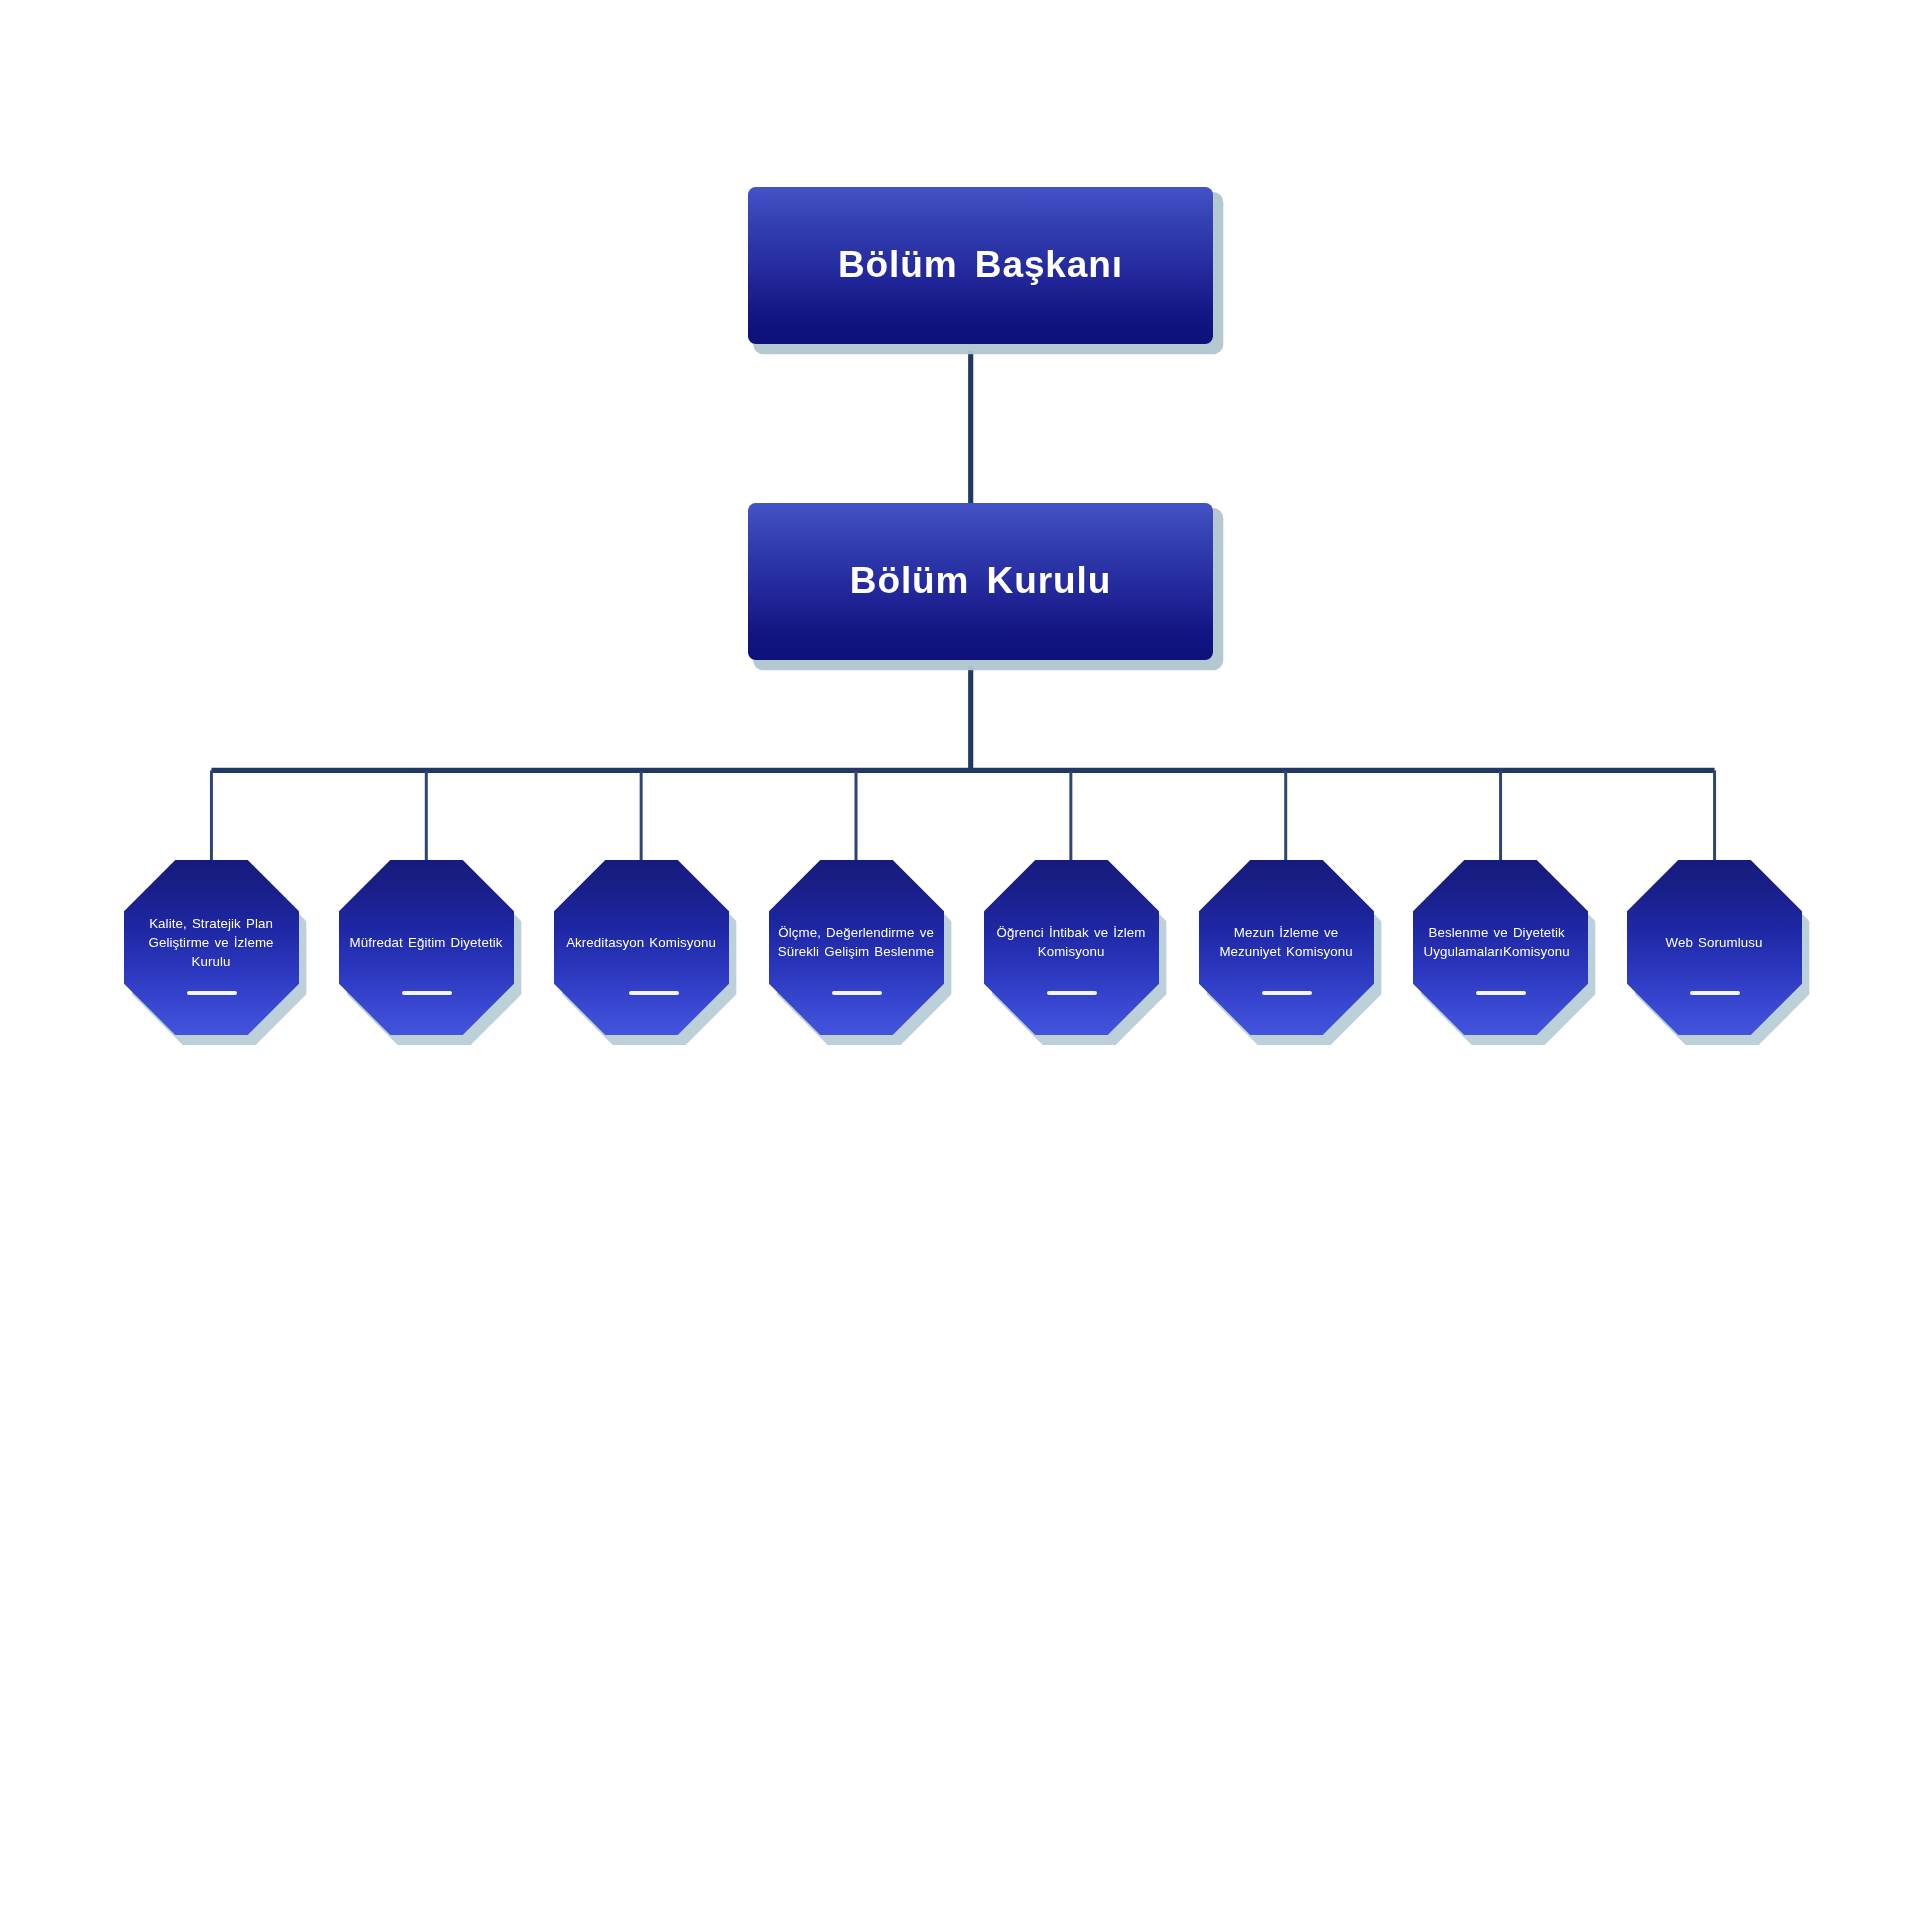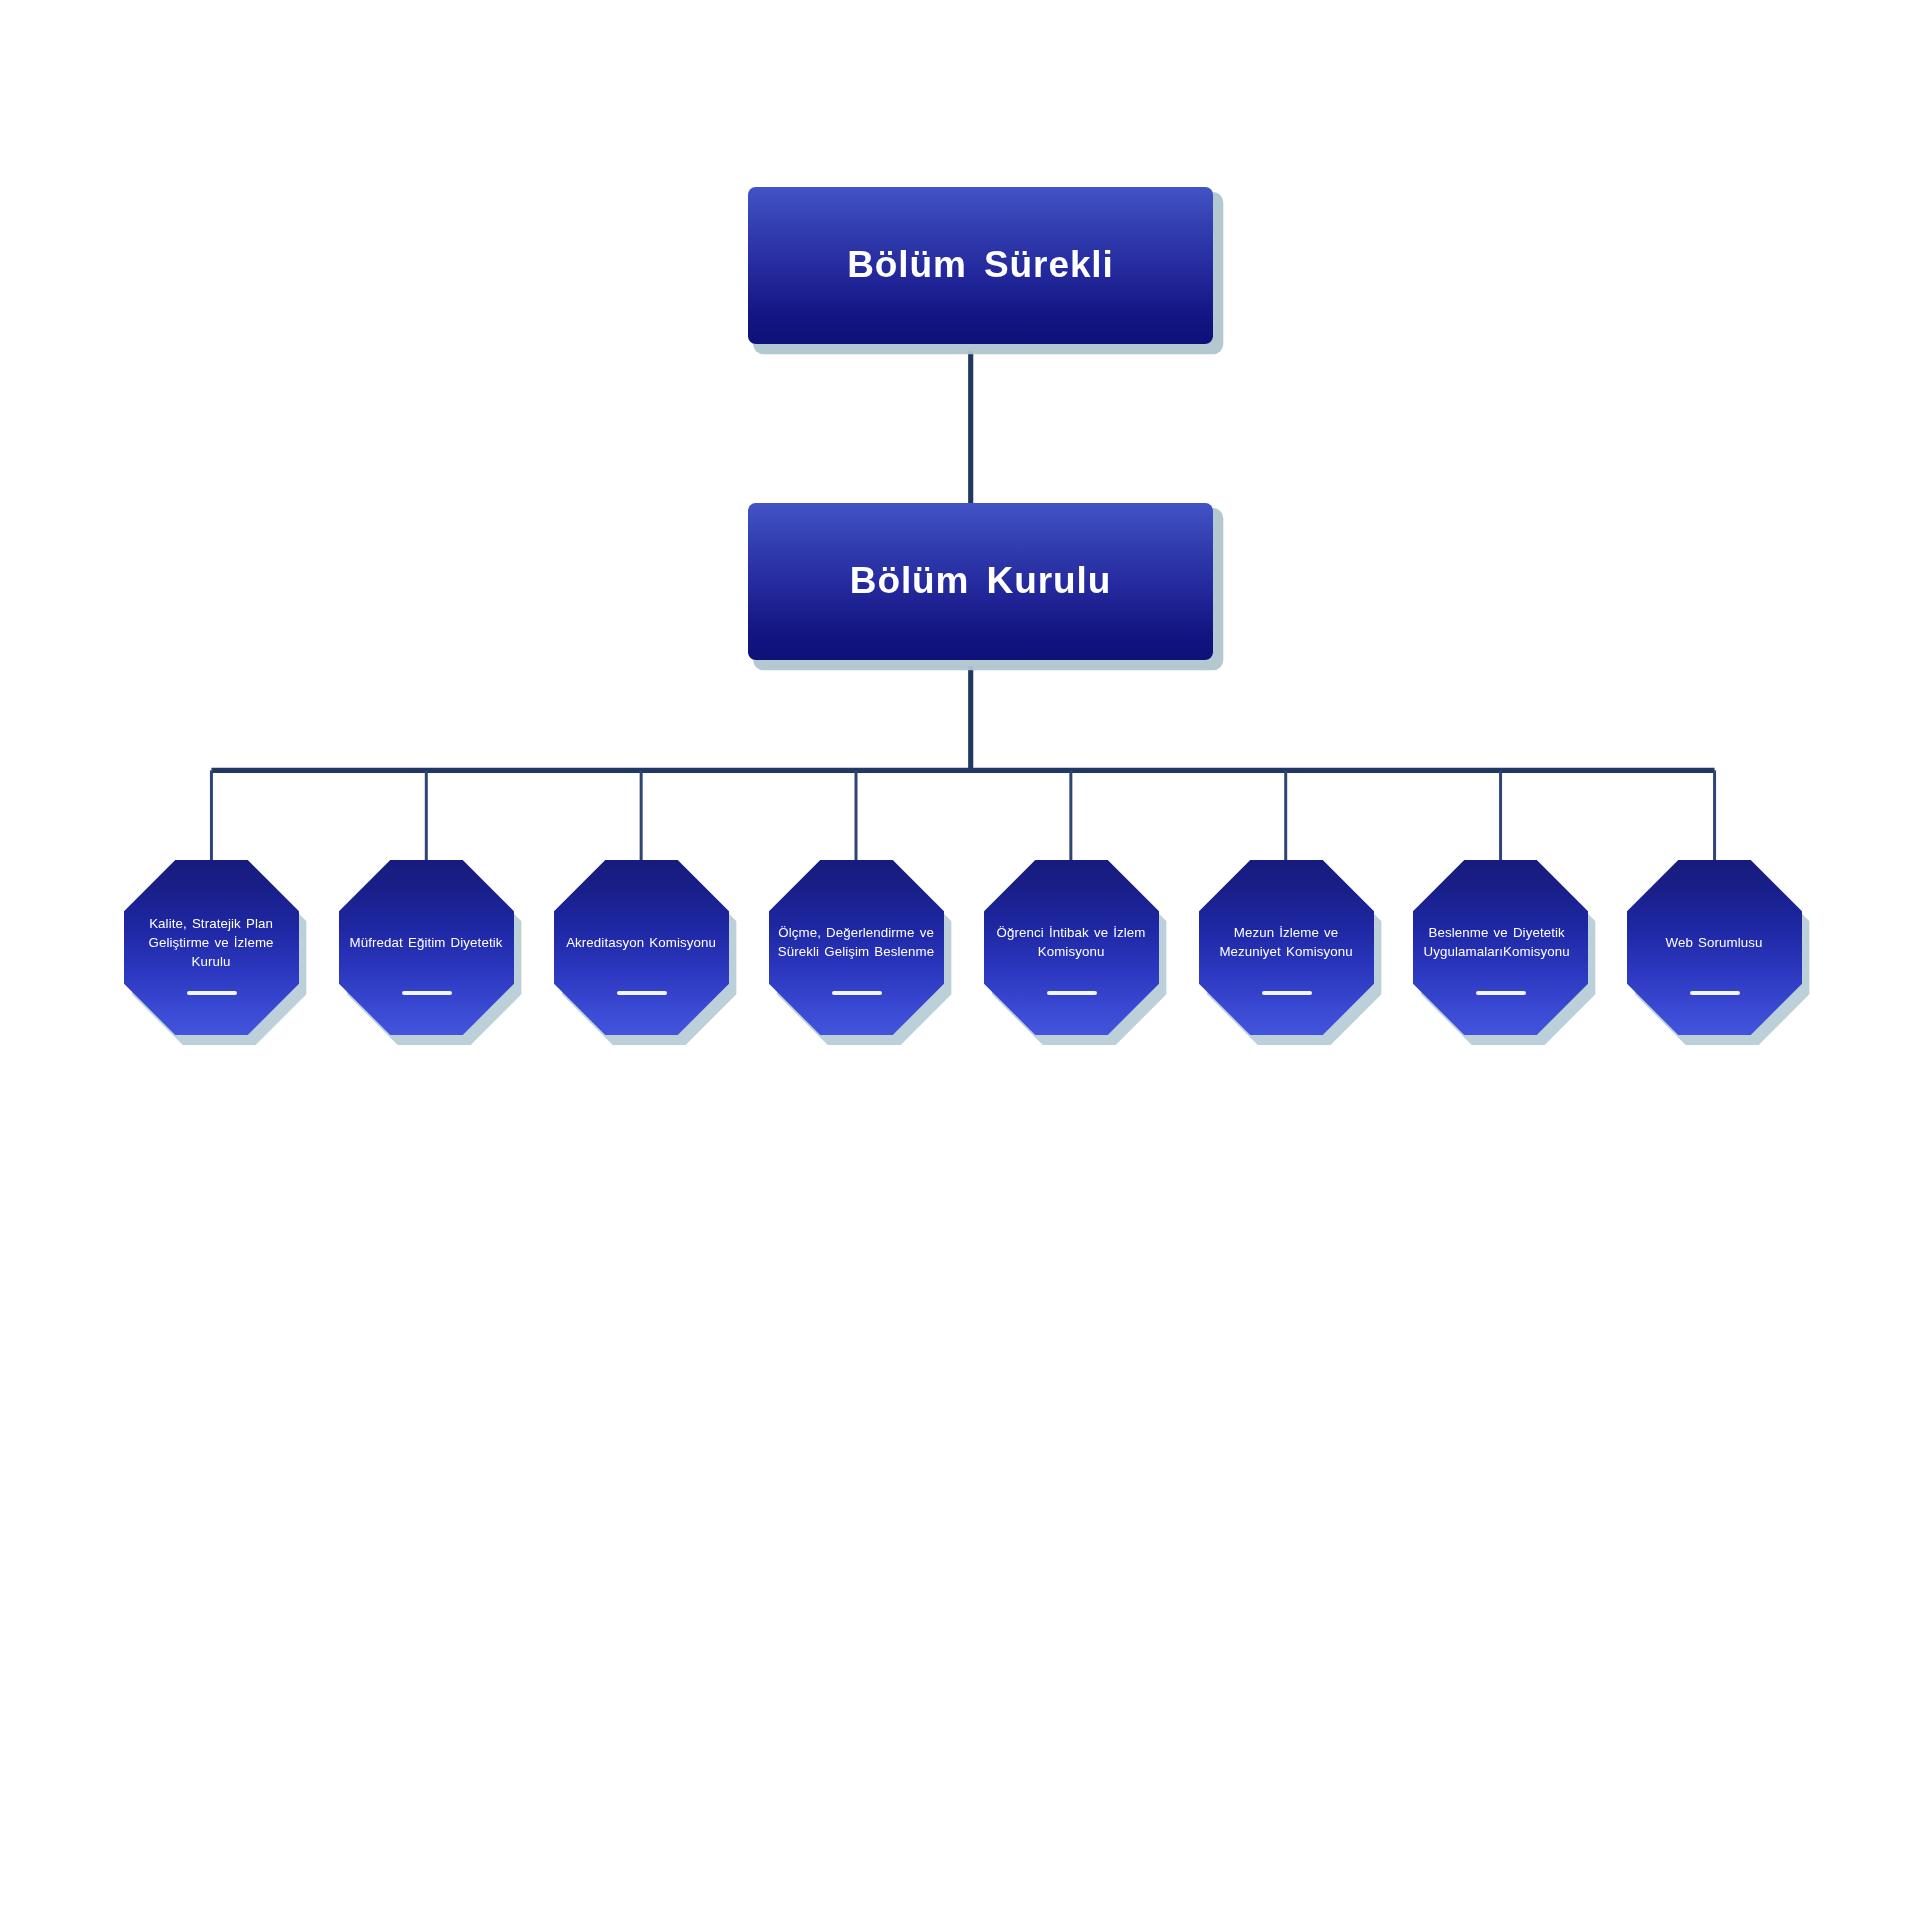--- a/index.html
+++ b/index.html
@@ -144,21 +144,21 @@
     <line x1="498" y1="900" x2="498" y2="1012" stroke="#2E4474" stroke-width="3.5"></line>
     <line x1="749" y1="900" x2="749" y2="1012" stroke="#2E4474" stroke-width="3.5"></line>
     <line x1="1000" y1="900" x2="1000" y2="1012" stroke="#2E4474" stroke-width="3.5"></line>
     <line x1="1251" y1="900" x2="1251" y2="1012" stroke="#2E4474" stroke-width="3.5"></line>
     <line x1="1502" y1="900" x2="1502" y2="1012" stroke="#2E4474" stroke-width="3.5"></line>
     <line x1="1753" y1="900" x2="1753" y2="1012" stroke="#2E4474" stroke-width="3.5"></line>
     <line x1="2003" y1="900" x2="2003" y2="1012" stroke="#2E4474" stroke-width="3.5"></line>
   </svg>
 
   <div class="rect-node" id="node-bolum-baskani">
-    <span class="rect-label">Bölüm  Sürekli</span>
+    <span class="rect-label">Bölüm  Başkanı</span>
   </div>
 
   <div class="rect-node" id="node-bolum-kurulu">
     <span class="rect-label">Bölüm  Kurulu</span>
   </div>
 
   <div class="oct-node" style="left:124px;">
     <div class="oct-shadow"></div>
     <div class="oct-shape"></div>
     <div class="oct-inner">
@@ -169,21 +169,21 @@
 
   <div class="oct-node" style="left:339px;">
     <div class="oct-shadow"></div>
     <div class="oct-shape"></div>
     <div class="oct-inner">
       <span class="oct-label">Müfredat Eğitim Diyetetik</span>
     </div>
     <div class="oct-underline"></div>
   </div>
 
-  <div class="oct-node" style="left:554px;">
+  <div class="oct-node" style="left:554px;padding-left:24px;">
     <div class="oct-shadow"></div>
     <div class="oct-shape"></div>
     <div class="oct-inner">
       <span class="oct-label">Akreditasyon Komisyonu</span>
     </div>
     <div class="oct-underline"></div>
   </div>
 
   <div class="oct-node" style="left:769px;">
     <div class="oct-shadow"></div>

